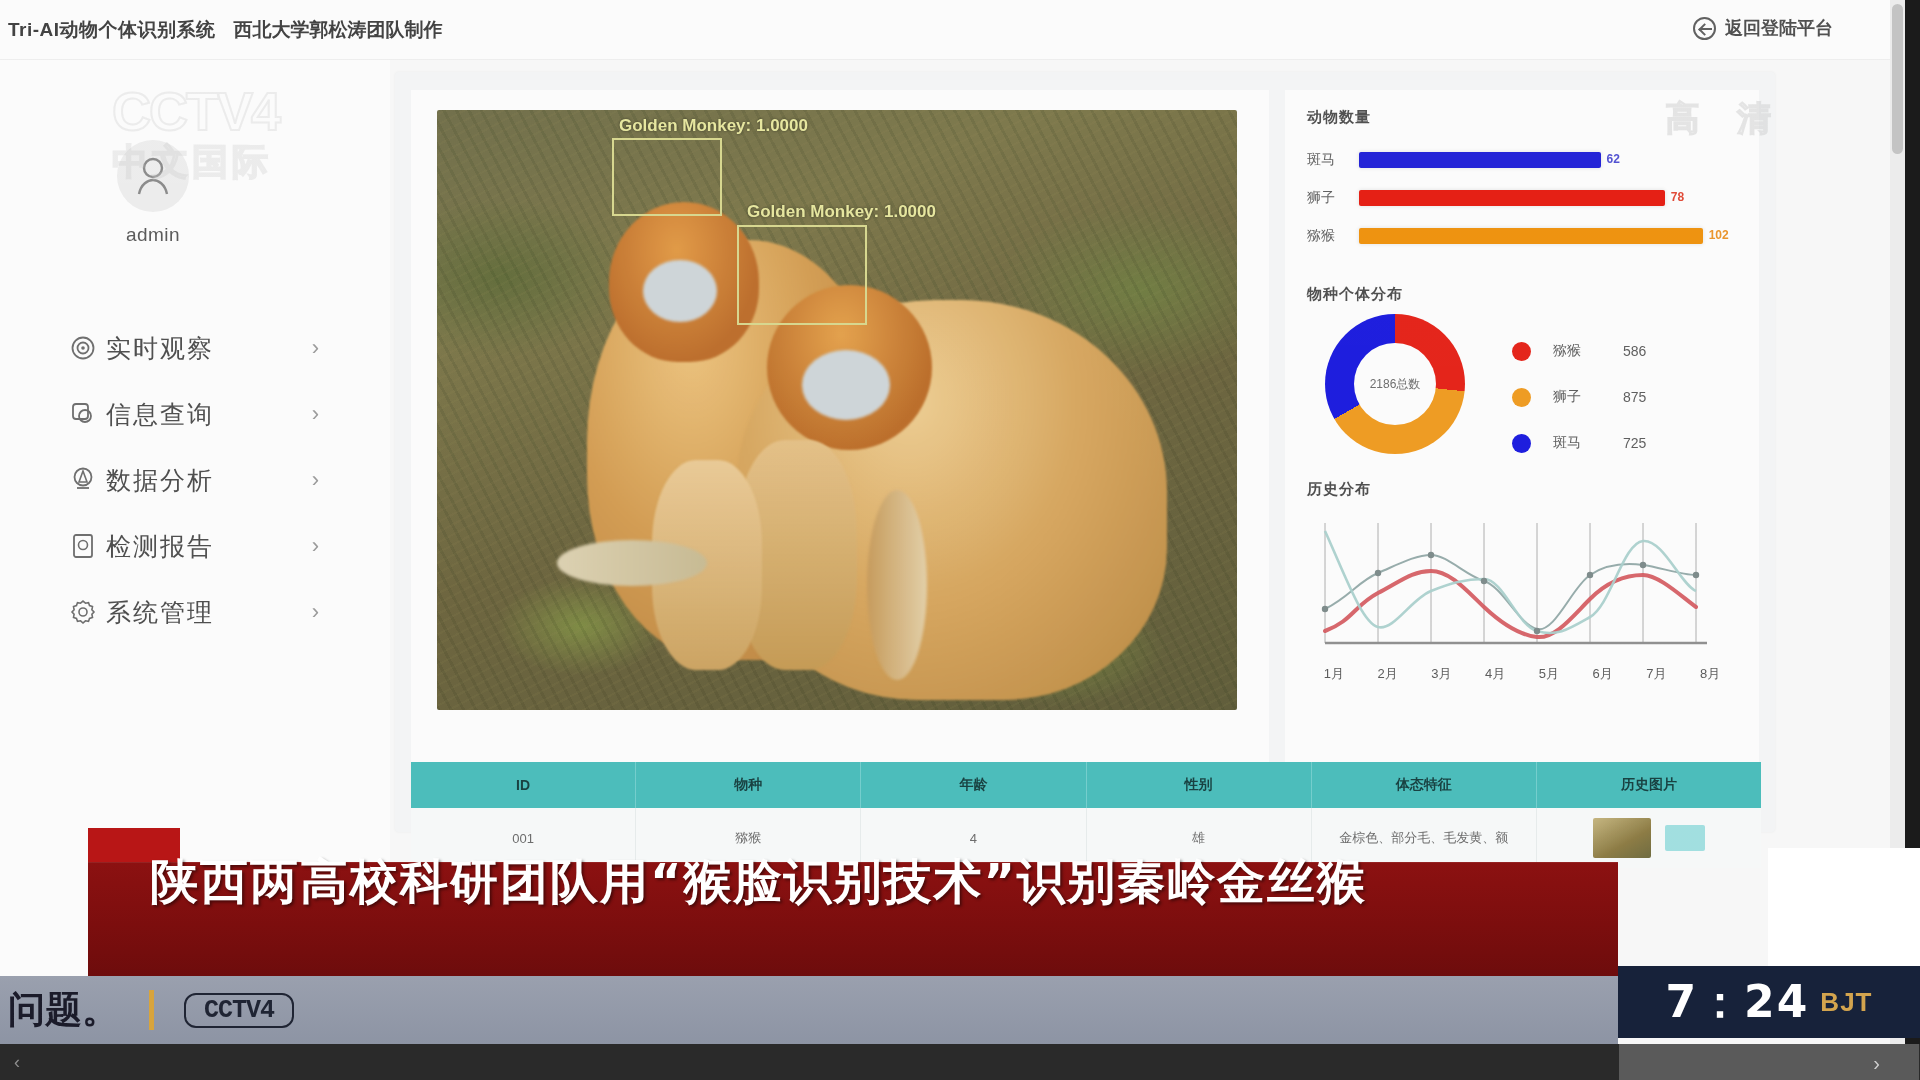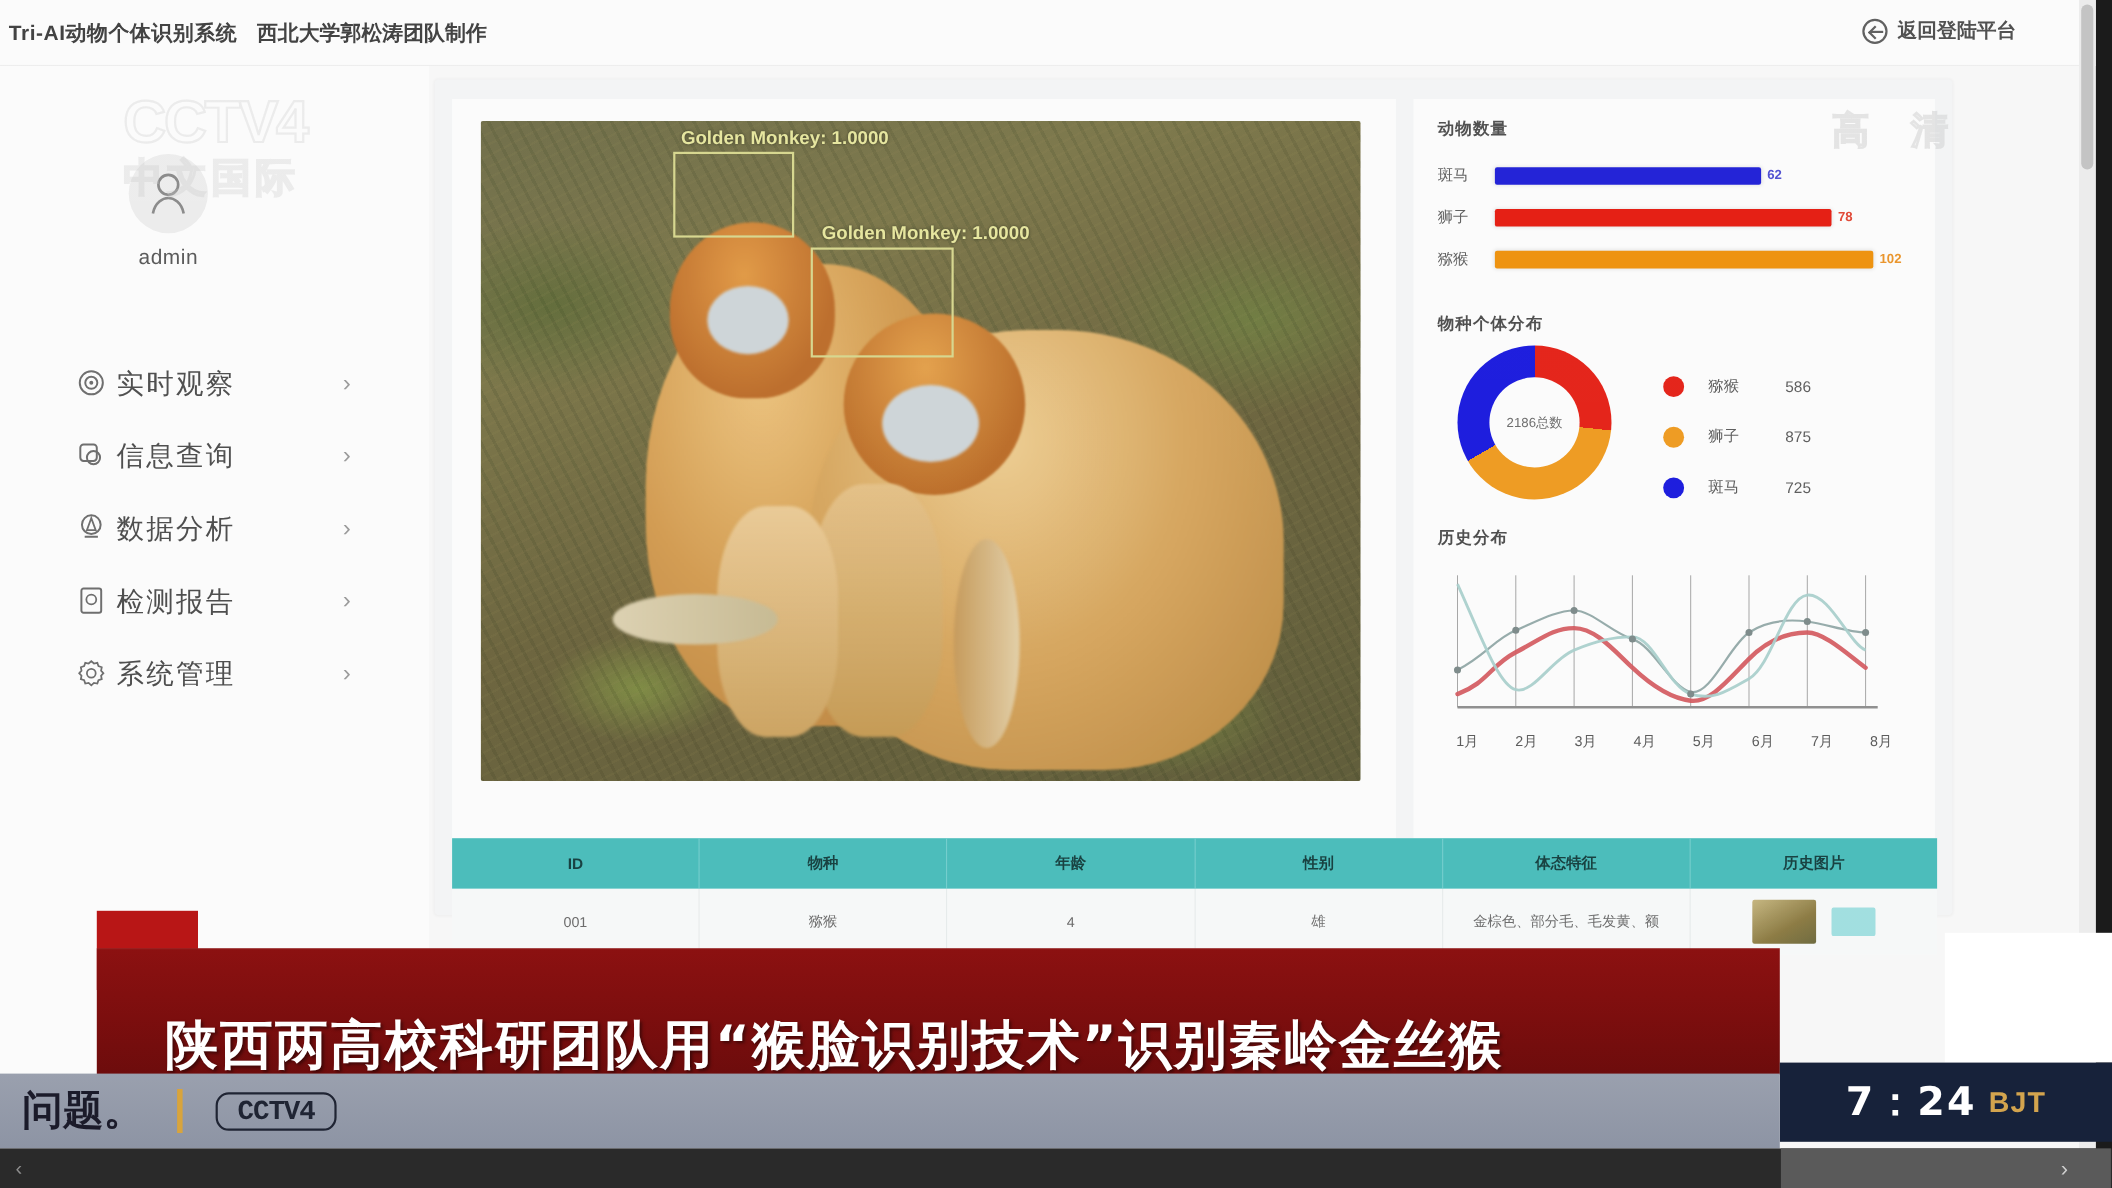--- a/index.html
+++ b/index.html
@@ -169,21 +169,21 @@
     color:#ffffff; -webkit-text-stroke:1.3px #d3d3d3; opacity:.55; font-weight:bold; pointer-events:none;}
 
   
   .lt-red-tab { position:absolute; left:88px; top:828px; width:92px; height:72px; background:#b81616; }
   .lt-bar {
     position:absolute; left:88px; top:862px; width:1530px; height:115px;
     background: linear-gradient(180deg,#8c1111 0%, #7c0e0e 55%, #6d0c0c 100%);
     box-shadow: 0 1px 0 rgba(255,255,255,.08) inset;
   }
   .lt-text {
-    position:absolute; left:150px; top:918px; font-size:48px; font-weight:bold; color:#ffffff;
+    position:absolute; left:150px; top:850px; font-size:48px; font-weight:bold; color:#ffffff;
     letter-spacing:2px; white-space:nowrap;
     text-shadow: 2px 2px 3px rgba(0,0,0,.45);
     font-family:"DejaVu Sans","Liberation Sans", sans-serif;
   }
 
   
   .badge {
     position:absolute; left:1640px; top:848px; width:128px; height:118px;
     background: linear-gradient(135deg,#a2772b,#d7b35c 40%,#8a6526);
     padding:7px;
@@ -194,31 +194,31 @@
   }
   .badge-line { color:#fff; font-size:31px; font-weight:bold; letter-spacing:2px; line-height:1.05;
     font-family:"DejaVu Sans","Liberation Sans", sans-serif;}
   .badge-white { position:absolute; left:1768px; top:848px; width:152px; height:118px; background:#ffffff;}
 
   
   .clockbar {
     position:absolute; left:1618px; top:966px; width:302px; height:72px;
     background:#17223a; display:flex; align-items:center; justify-content:center; gap:11px;
   }
-  .clock-time { color:#fff; font-size:36px; font-weight:bold; letter-spacing:2px;
+  .clock-time { color:#fff; font-size:44px; font-weight:bold; letter-spacing:2px;
     font-family:"DejaVu Sans","Liberation Sans", sans-serif; }
   .clock-tz { color:#d3a44e; font-size:26px; font-weight:bold; letter-spacing:1px; }
 
   
   .ticker {
     position:absolute; left:0; top:976px; width:1618px; height:68px;
     background: linear-gradient(180deg,#9aa0ae 0%, #8d94a4 100%);
     display:flex; align-items:center; overflow:hidden;
   }
-  .ticker-prev { color:#1b1b2a; font-size:37px; font-weight:bold; margin-left:20px; white-space:nowrap; }
+  .ticker-prev { color:#1b1b2a; font-size:37px; font-weight:bold; margin-left:8px; white-space:nowrap; }
   .ticker-div { width:5px; height:40px; background:#d8a43c; margin:0 30px; flex:none; }
   .ticker-logo {
     font-size:25px; font-weight:bold; color:#1f2433; letter-spacing:-1px;
     border:2px solid #1f2433; border-radius:12px; padding:1px 18px; margin-right:26px; flex:none;
     font-family:Liberation Mono, monospace;
   }
   .ticker-text { color:#151a27; font-size:38px; font-weight:bold; white-space:nowrap; letter-spacing:1px; }
 
   
   .scroll-v { position:absolute; right:0; top:0; width:15px; height:1063px; background:#efefef; }

